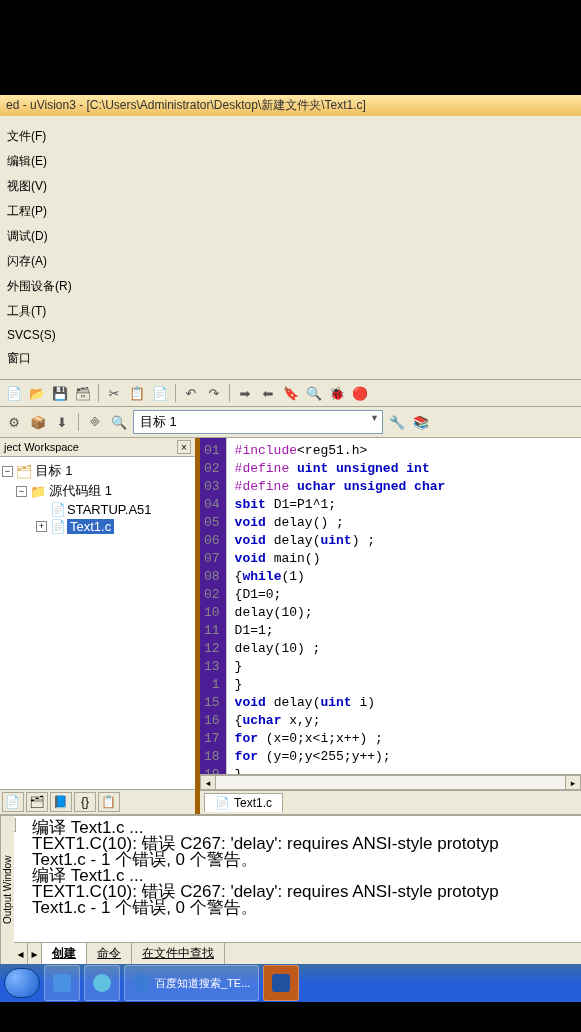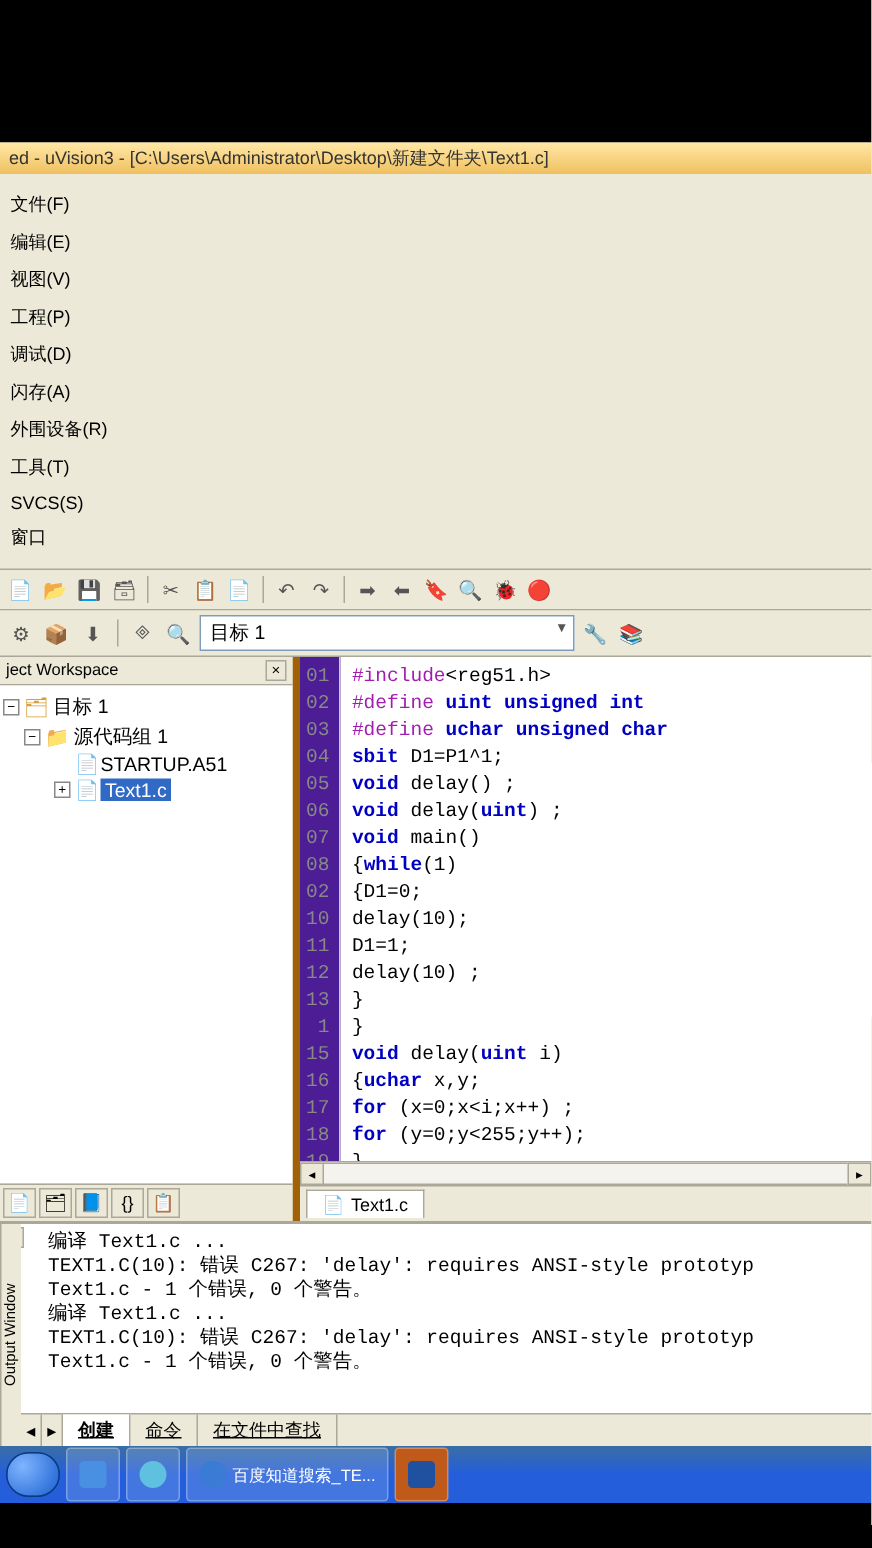--- a/index.html
+++ b/index.html
@@ -217,22 +217,22 @@
     font-size:10px;
     text-align:center;
   }
   .output-body {
     flex:1;
     display:flex;
     flex-direction:column;
   }
   .output-text {
     flex:1;
-    font-family:Liberation Mono, monospace;
-    font-size:13px;
+    font-family:Liberation Sans, sans-serif;
+    font-size:17px;
     padding:4px 20px 4px 18px;
     white-space:pre;
     overflow:hidden;
     line-height:16px;
   }
   .output-tabs {
     border-top:1px solid #aca899;
     background:#ece9d8;
     display:flex;
     font-size:12px;

